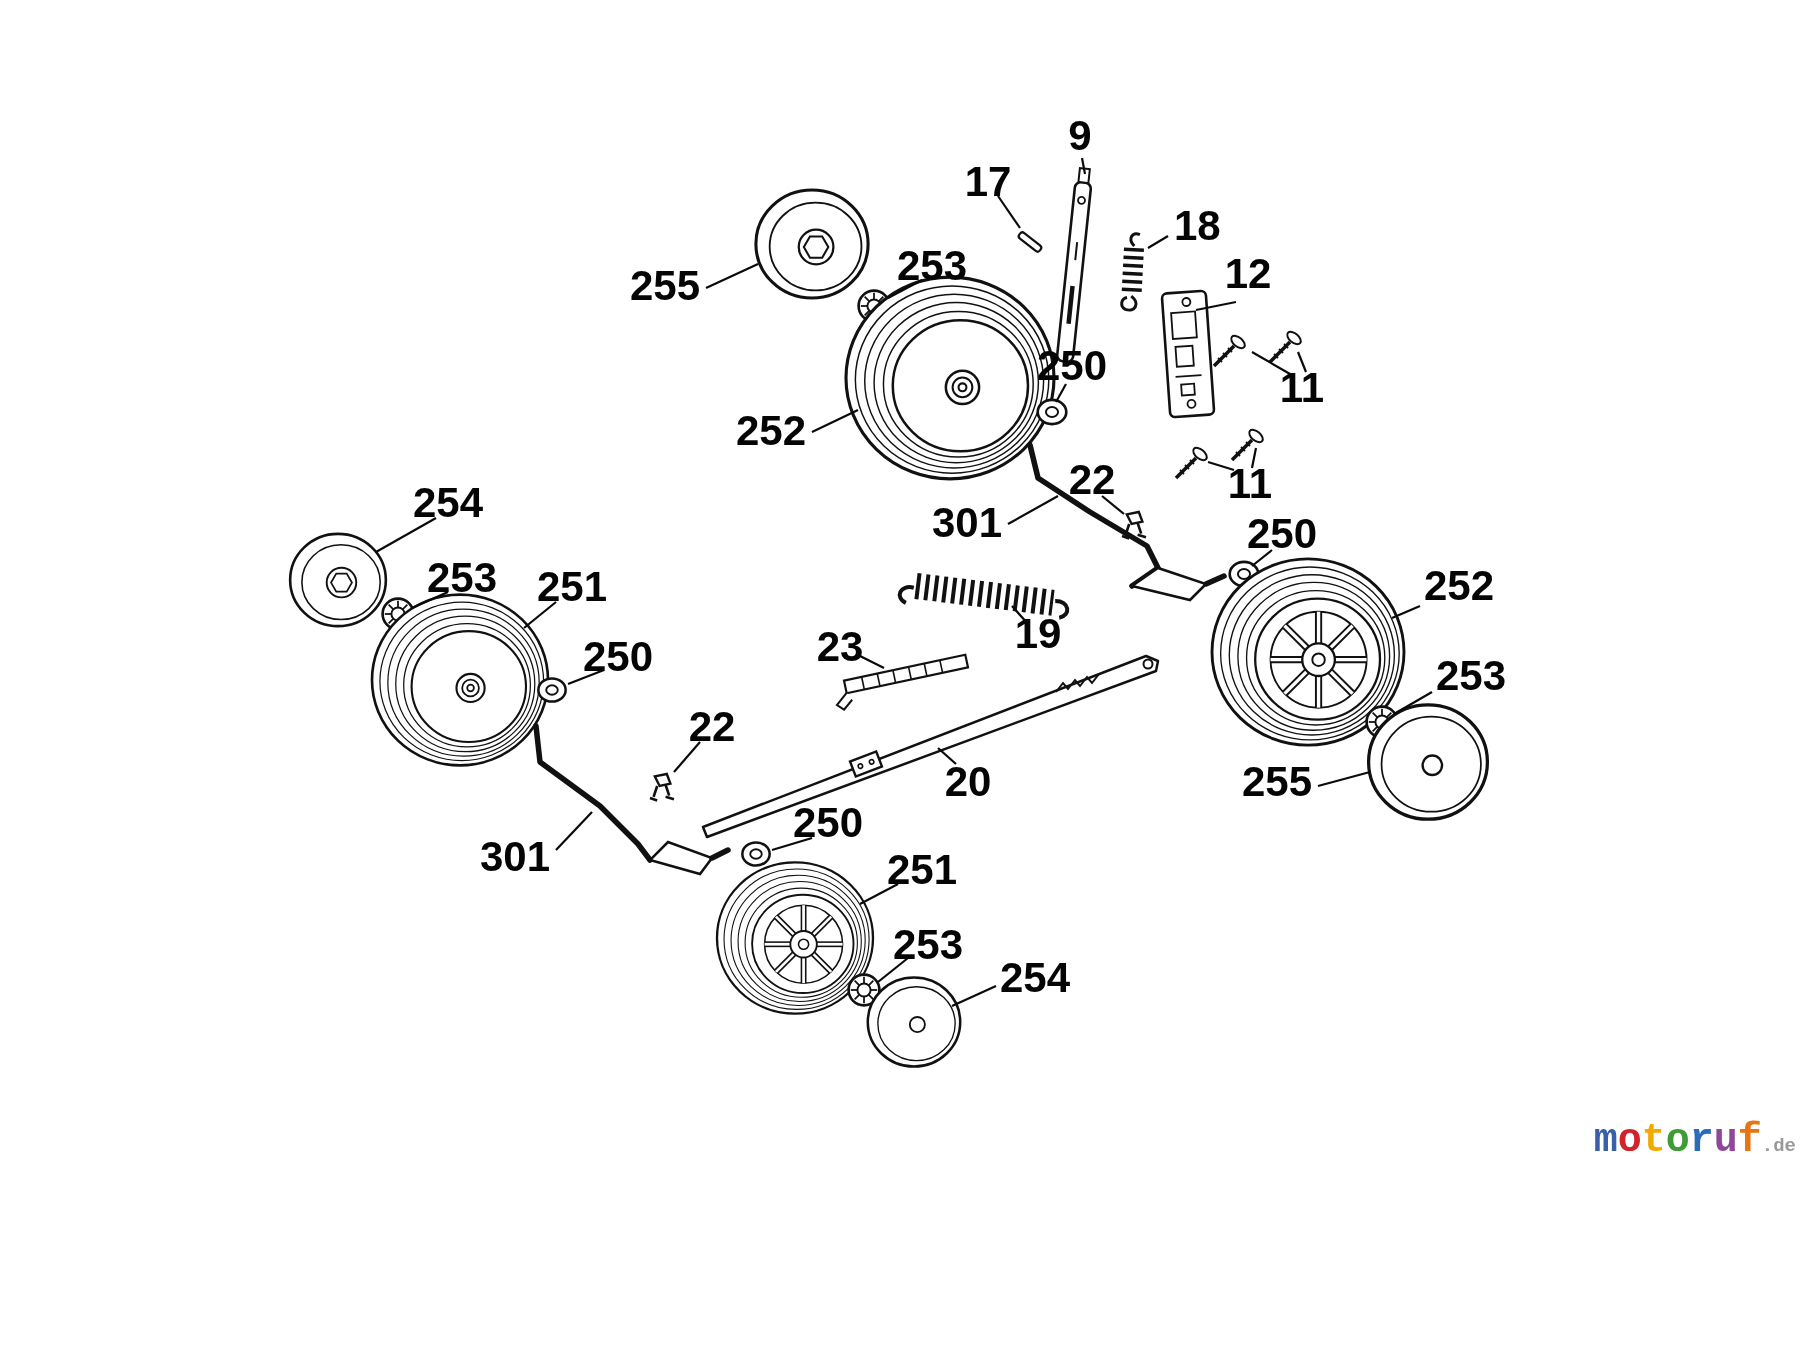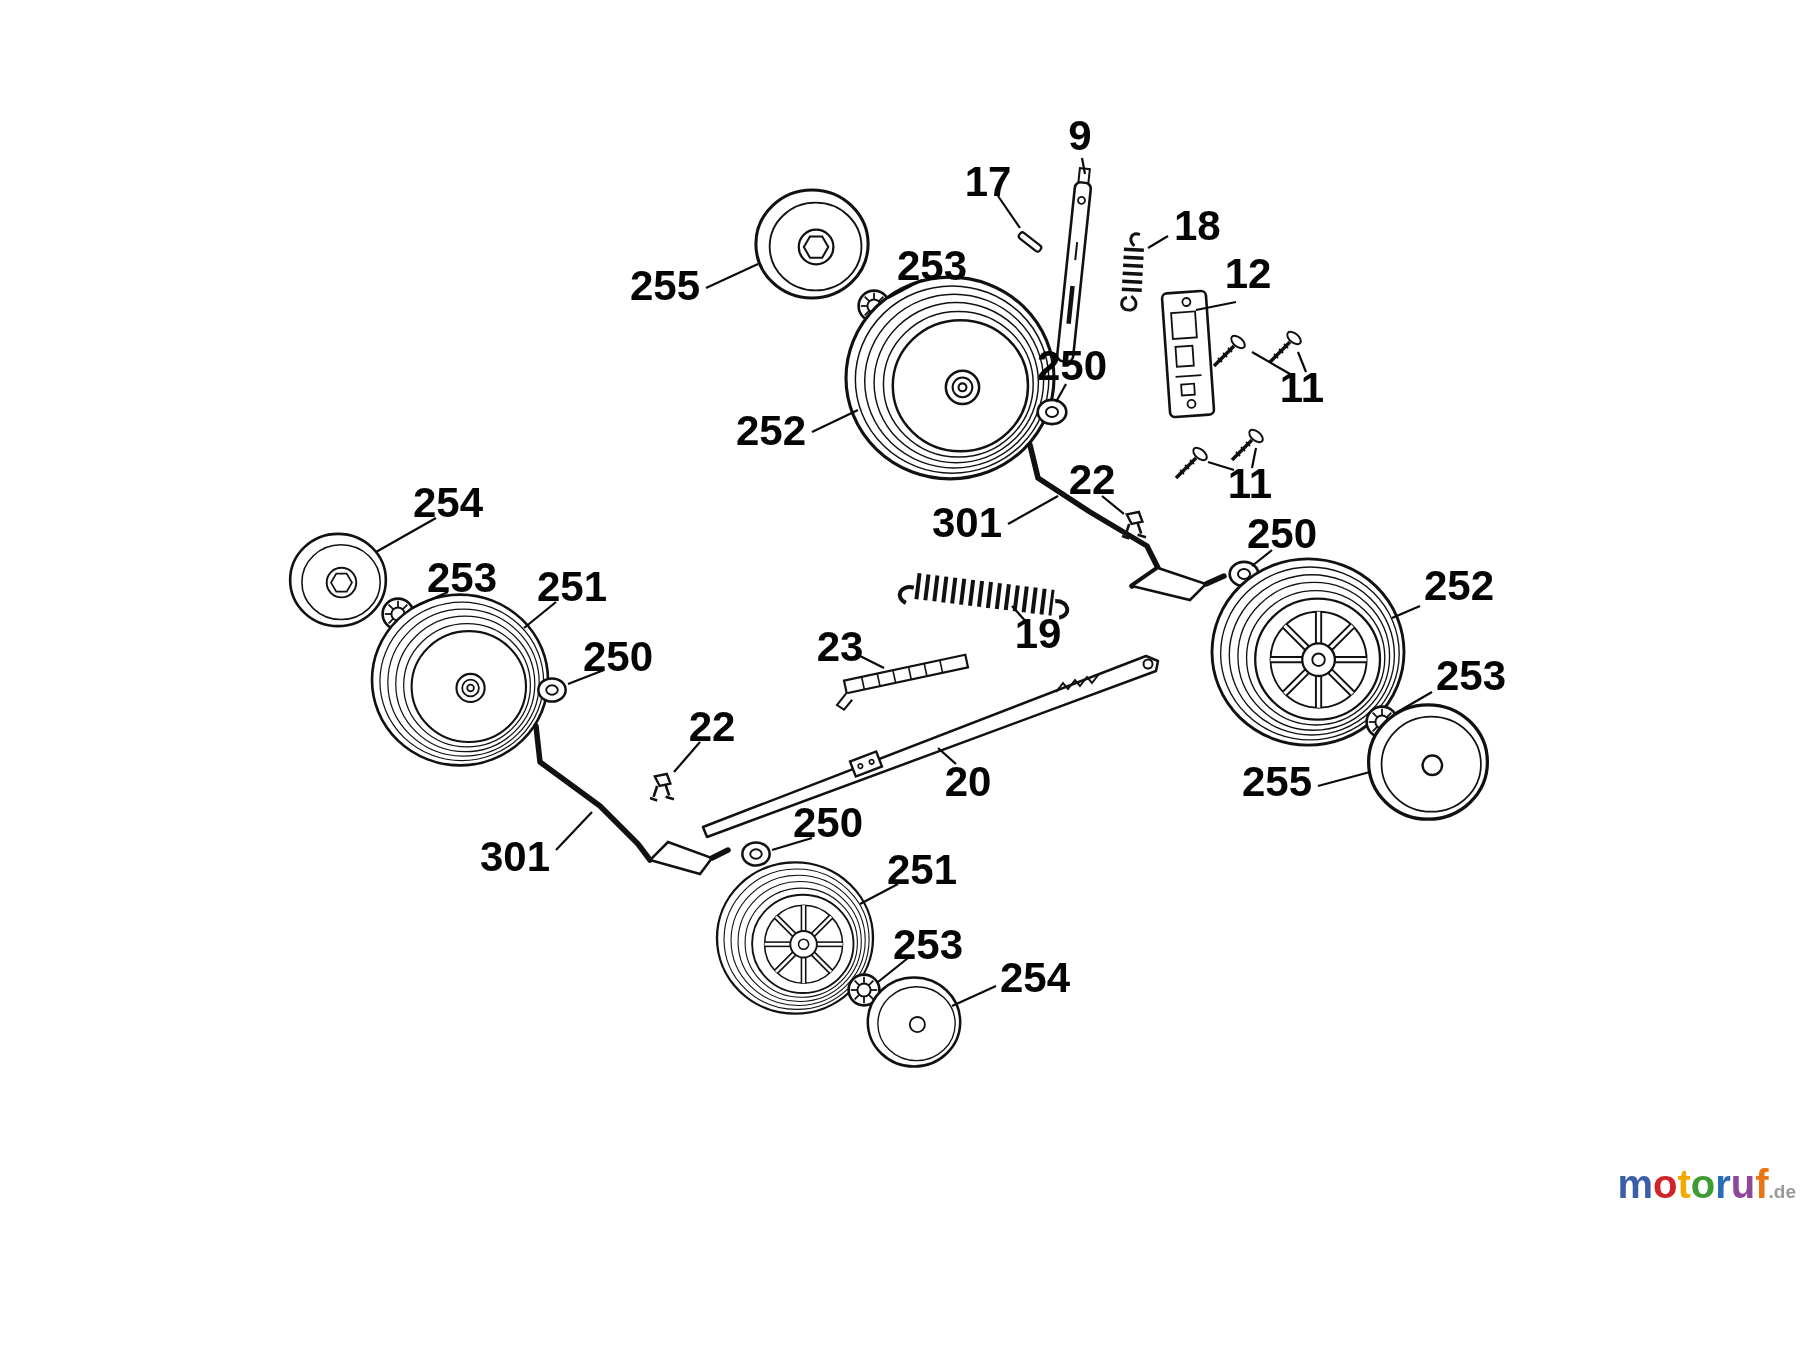--- a/index.html
+++ b/index.html
@@ -1,22 +1,22 @@
 <!DOCTYPE html>
 <html><head>
 <meta charset="utf-8">
 <style>
   html,body{margin:0;padding:0;background:#ffffff;}
   .stage{position:relative;width:1800px;height:1357px;background:#ffffff;overflow:hidden;
          font-family:"Liberation Sans",sans-serif;}
   .diagram{position:absolute;left:0;top:0;}
   text.part-label{font-family:"Liberation Sans",sans-serif;font-weight:700;font-size:42px;fill:#050505;}
   .leader{stroke:#0a0a0a;stroke-width:2.2;fill:none;}
-  .watermark{position:absolute;left:1560px;top:1164px;width:236px;text-align:right;
-             font-family:Liberation Sans, sans-serif;font-weight:700;font-size:40px;line-height:1;}
+  .watermark{position:absolute;left:1560px;top:1121px;width:236px;text-align:right;
+             font-family:Liberation Mono, monospace;font-weight:700;font-size:40px;line-height:1;}
   .watermark span{display:inline-block;}
   .watermark .suffix{font-size:19px;vertical-align:baseline;}
 </style>
 </head>
 <body>
 
 <div class="stage">
 
 <svg class="diagram" width="1800" height="1357" viewBox="0 0 1800 1357" xmlns="http://www.w3.org/2000/svg">
 

